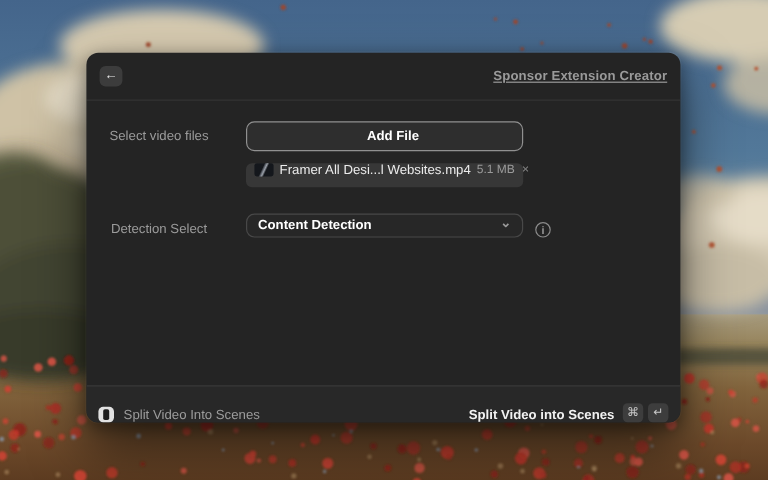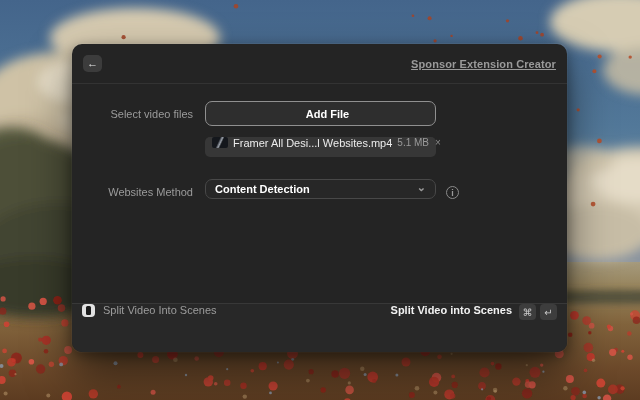--- a/index.html
+++ b/index.html
@@ -25,21 +25,21 @@
     color:#e8e8e8; font-size:11px; line-height:1; cursor:default;
   }
   .sponsor {
     margin-left:auto; color:#9a9a9a; font-size:11px; font-weight:600;
     text-decoration:underline; letter-spacing:.1px;
   }
   .content { padding-top:17px; }
   .row { display:flex; align-items:flex-start; }
   .row + .row { margin-top:22px; }
   .lbl {
-    width:121px; text-align:right; color:#9b9b9b; font-size:11px; flex:0 0 121px;
+    width:121px; text-align:center; color:#9b9b9b; font-size:11px; flex:0 0 121px;
   }
   .row1 .lbl { margin-top:7px; }
   .row2 .lbl { margin-top:7px; }
   .ctl { margin-left:12px; width:231px; }
   .add-file {
     width:100%; height:25px; background:#2e2e2e; border:1px solid #909090;
     border-radius:7px; color:#ffffff; font-size:11px; font-weight:700;
     display:flex; align-items:center; justify-content:center;padding-left:14px;
   }
   .chip-wrap { text-align:center; margin-top:8px; }
@@ -59,23 +59,23 @@
     border-radius:7px; display:flex; align-items:center; padding:0 9px;
     color:#ffffff; font-size:11px; font-weight:600;
   }
   .chev { margin-left:auto; color:#9a9a9a; font-size:11px; line-height:0; margin-top:-4px; }
   .info {
     width:13px; height:13px; border:1px solid #8a8a8a; border-radius:50%;
     color:#9a9a9a; font-size:9px; display:flex; align-items:center; justify-content:center;
     margin-left:10px; margin-top:7px; font-weight:700;
   }
   .ftr {
-    position:absolute; left:0; right:0; bottom:0; height:49px;
+    position:absolute; left:0; right:0; bottom:0; height:31px;
     background:#282828; border-top:1px solid rgba(255,255,255,.08);
-    display:flex; align-items:flex-start; padding:0 10px;
+    display:flex; align-items:flex-end; padding:0 10px;
   }
   .cmd-icon {
     width:13px; height:13px; background:#e2e2e2; border-radius:4px;
     display:flex; align-items:center; justify-content:center; flex:0 0 13px;
   }
   .cmd-icon i { display:block; width:5px; height:9px; background:#1c1c1c; border-radius:1.5px; }
   .cmd-title { color:#9c9c9c; font-size:11px; margin-left:8px; }
   .action { margin-left:auto; color:#f2f2f2; font-size:11px; font-weight:700; }
   .keys { display:flex; gap:4px; margin-left:7px; }
   .key {
@@ -319,21 +319,21 @@
             <span class="chip-thumb"></span>
             <span class="chip-name">Framer All Desi...l Websites.mp4</span>
             <span class="chip-size">5.1 MB</span>
             <span class="chip-x">×</span>
           </div>
         </div>
       </div>
     </div>
 
     <div class="row row2">
-      <div class="lbl">Websites Method</div>
+      <div class="lbl">Detection Select</div>
       <div class="ctl">
         <div class="dropdown">
           <span>Content Detection</span>
           <span class="chev">⌄</span>
         </div>
       </div>
       <div class="info">i</div>
     </div>
 
   </div>

